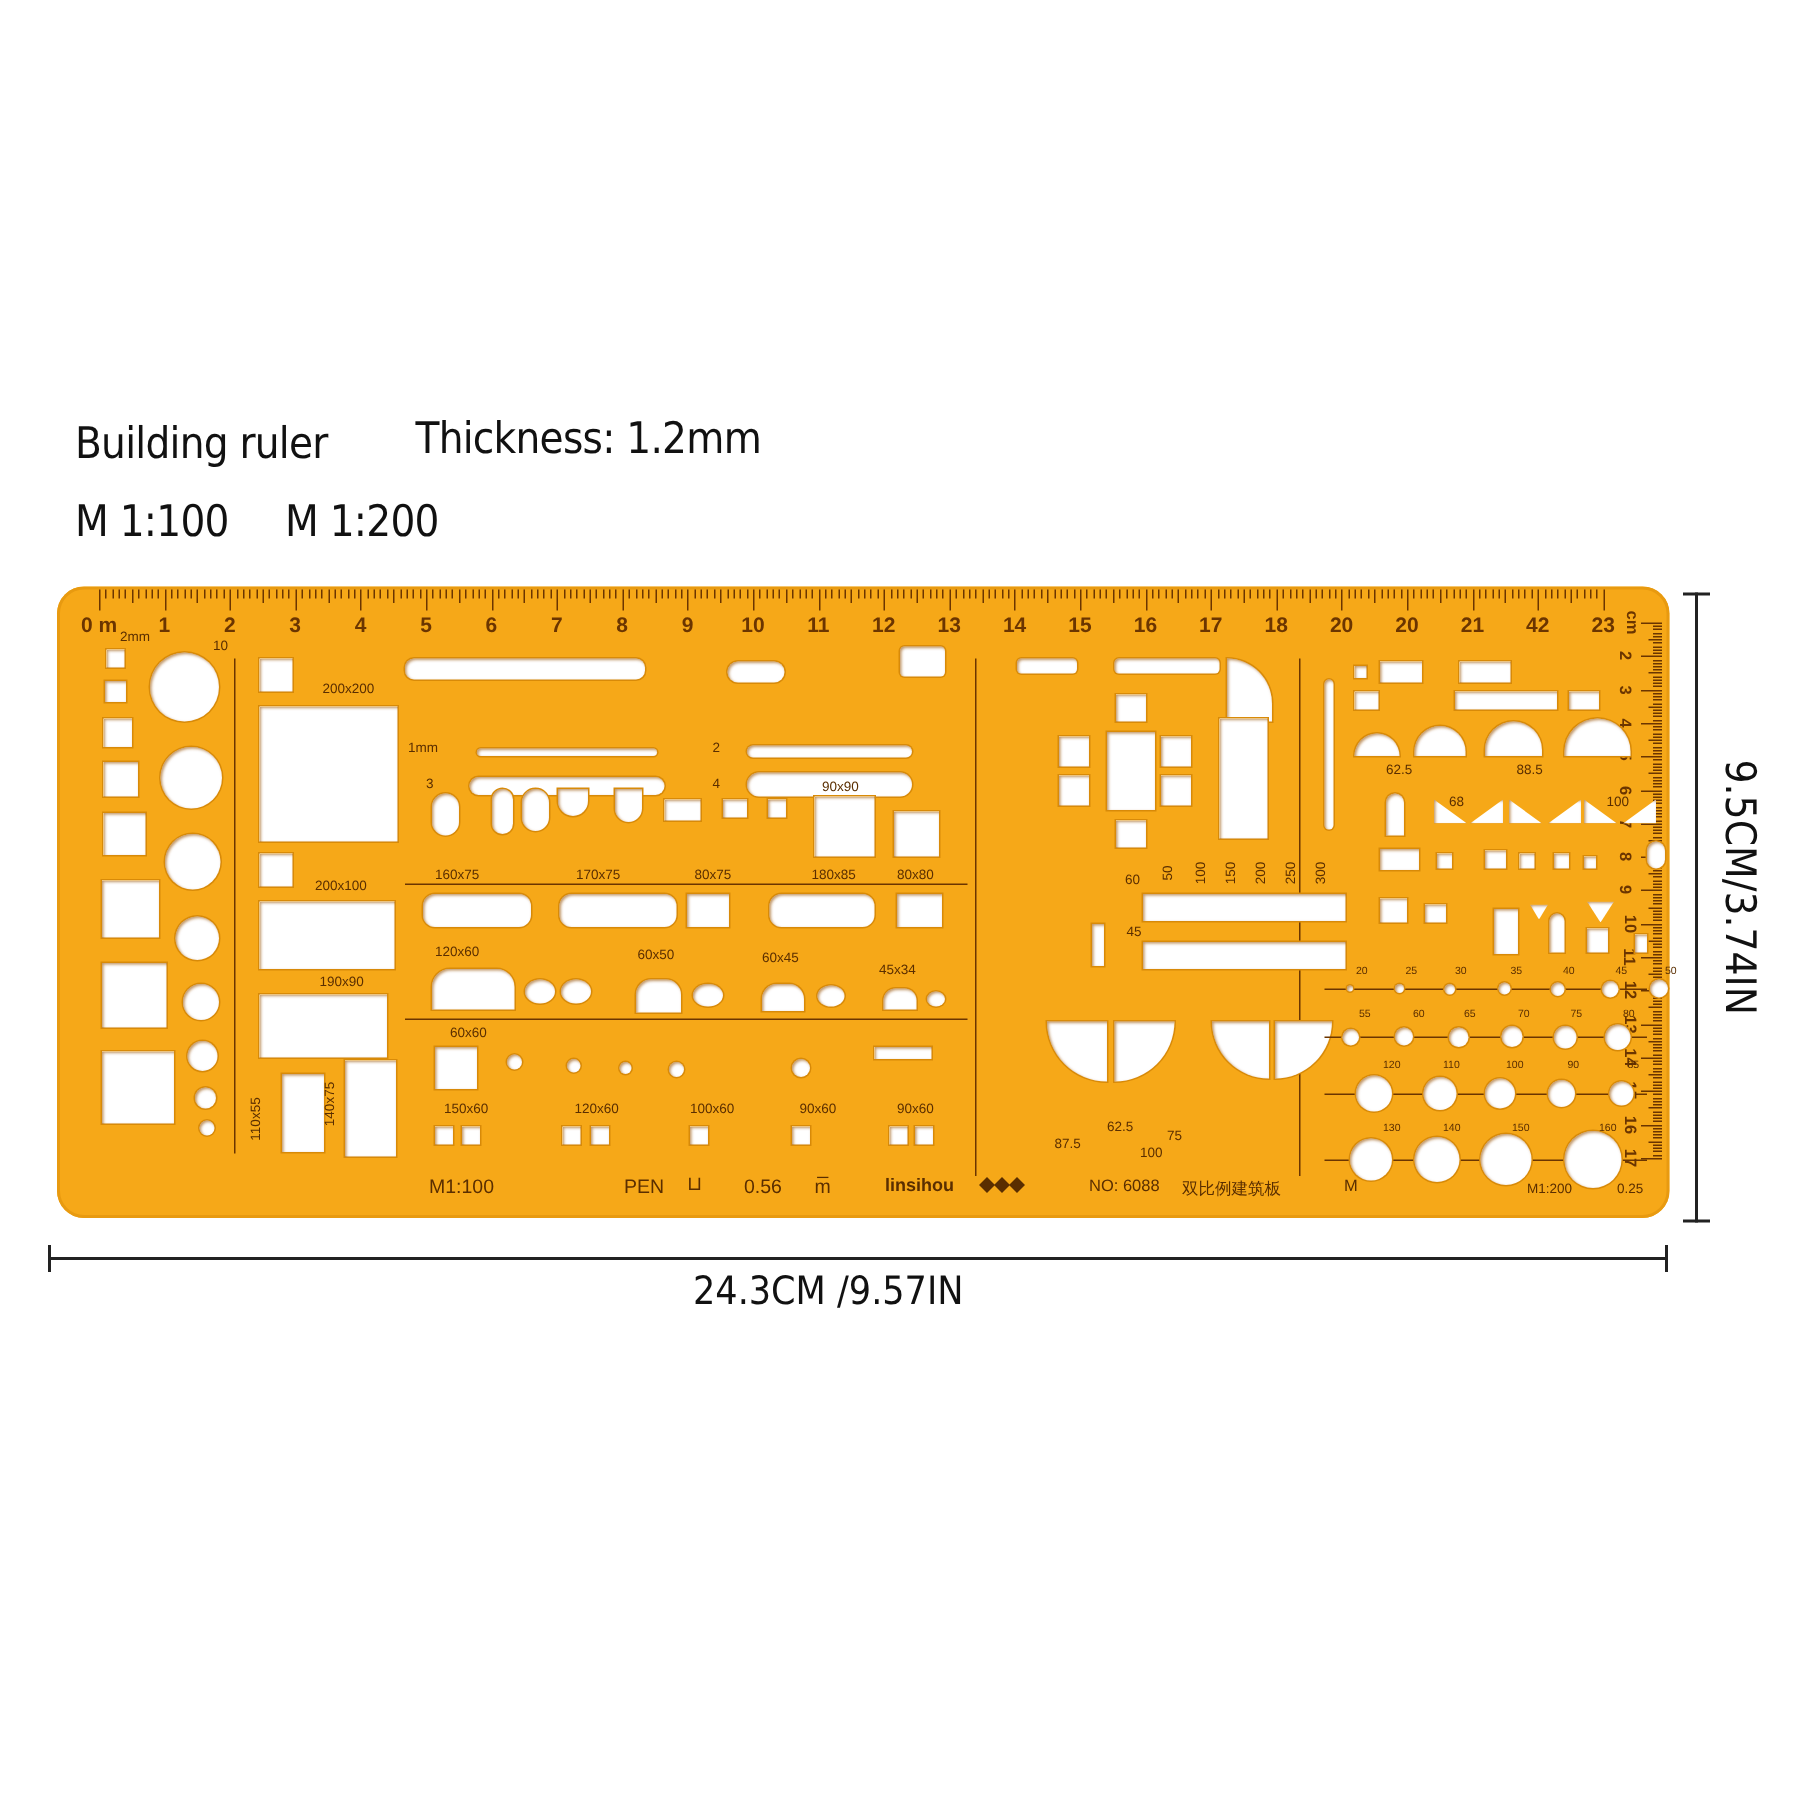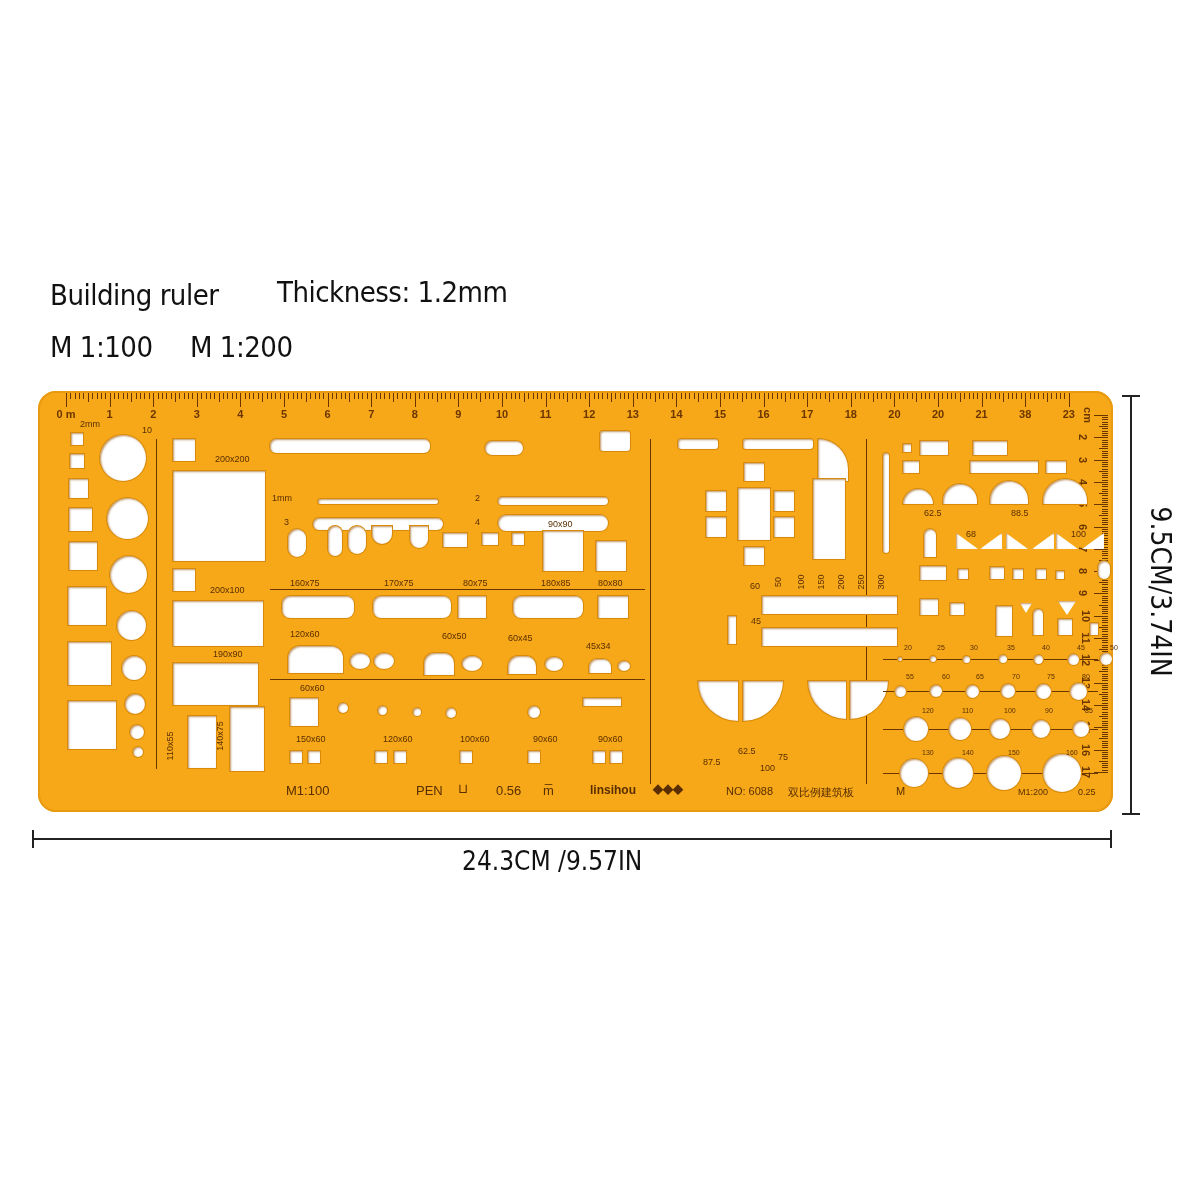--- a/index.html
+++ b/index.html
@@ -4,21 +4,21 @@
 <style>
   html, body { margin:0; padding:0; background:#ffffff; }
   body { width:1200px; height:1200px; position:relative; overflow:hidden; font-family:"DejaVu Sans", sans-serif; }
   .hdr { position:absolute; font-family:"DejaVu Sans Condensed","DejaVu Sans", sans-serif; color:#111; font-size:29px; letter-spacing:-0.5px; }
   .ruler { position:absolute; left:38px; top:391px; width:1075px; height:421px; background:#f6a818; border-radius:18px;
            box-shadow: inset 0 0 0 2px #e89a10; }
   .hole { position:absolute; background:#ffffff; box-shadow: inset 1px 1px 2px rgba(150,80,0,0.6), 0 0 0 1px #d88a08; }
   .round { border-radius:50%; }
   .lbl { position:absolute; font-size:9px; color:#5a2e00; font-family:"Liberation Sans", sans-serif; white-space:nowrap; }
   .tick { position:absolute; background:#6b3500; }
-  .num { position:absolute; font-size:11px; font-weight:bold; color:#6b3500; font-family:"Liberation Sans", sans-serif; transform:translateX(-50%); }
+  .num { position:absolute; font-size:14px; font-weight:bold; color:#6b3500; font-family:"Liberation Sans", sans-serif; transform:translateX(-50%); }
   .vnum { position:absolute; font-size:11px; font-weight:bold; color:#6b3500; font-family:"Liberation Sans", sans-serif; transform:rotate(90deg); }
   .line { position:absolute; background:#6b3500; }
   .dim-line { position:absolute; background:#222; }
   .dim-text { position:absolute; color:#111; font-family:"DejaVu Sans Condensed","DejaVu Sans", sans-serif; }
   .footer { position:absolute; font-size:13px; color:#5a2e00; font-family:"Liberation Sans", sans-serif; white-space:nowrap; }
 </style>
 </head>
 <body>
 
 <div class="hdr" style="left:50px; top:278px;">Building ruler</div>
@@ -275,21 +275,21 @@
       <div class="num" style="left: 551.2px; top: 17px;">12</div>
       <div class="num" style="left: 594.8px; top: 17px;">13</div>
       <div class="num" style="left: 638.4px; top: 17px;">14</div>
       <div class="num" style="left: 682px; top: 17px;">15</div>
       <div class="num" style="left: 725.6px; top: 17px;">16</div>
       <div class="num" style="left: 769.2px; top: 17px;">17</div>
       <div class="num" style="left: 812.8px; top: 17px;">18</div>
       <div class="num" style="left: 856.4px; top: 17px;">20</div>
       <div class="num" style="left: 900px; top: 17px;">20</div>
       <div class="num" style="left: 943.6px; top: 17px;">21</div>
-      <div class="num" style="left: 987.2px; top: 17px;">38</div>
+      <div class="num" style="left: 987.2px; top: 17px;">42</div>
       <div class="num" style="left: 1030.8px; top: 17px;">23</div>
     </div>
   <div id="sidescale">
       <div class="tick" style="left: 1056px; top: 24px; width: 14px; height: 1px;"></div>
       <div class="tick" style="left: 1064px; top: 26.23px; width: 6px; height: 1px;"></div>
       <div class="tick" style="left: 1064px; top: 28.46px; width: 6px; height: 1px;"></div>
       <div class="tick" style="left: 1064px; top: 30.69px; width: 6px; height: 1px;"></div>
       <div class="tick" style="left: 1064px; top: 32.92px; width: 6px; height: 1px;"></div>
       <div class="tick" style="left: 1061px; top: 35.15px; width: 9px; height: 1px;"></div>
       <div class="tick" style="left: 1064px; top: 37.38px; width: 6px; height: 1px;"></div>
@@ -533,21 +533,21 @@
   <div class="lbl" style="left:425px; top:187px;">80x75</div>
   <div class="lbl" style="left:503px; top:187px;">180x85</div>
   <div class="lbl" style="left:560px; top:187px;">80x80</div>
   <div class="hole" style="left:244px; top:205px; width:72px; height:22px; border-radius:8px;"></div>
   <div class="hole" style="left:335px; top:205px; width:78px; height:22px; border-radius:8px;"></div>
   <div class="hole" style="left:420px; top:205px; width:28px; height:22px;"></div>
   <div class="hole" style="left:475px; top:205px; width:70px; height:22px; border-radius:8px;"></div>
   <div class="hole" style="left:560px; top:205px; width:30px; height:22px;"></div>
 
   <div class="lbl" style="left:252px; top:238px;">120x60</div>
-  <div class="lbl" style="left:404px; top:240px;">60x50</div>
+  <div class="lbl" style="left:387px; top:240px;">60x50</div>
   <div class="lbl" style="left:470px; top:242px;">60x45</div>
   <div class="lbl" style="left:548px; top:250px;">45x34</div>
   <div class="hole" style="left:250px; top:255px; width:55px; height:27px; border-radius:12px 12px 0 0;"></div>
   <div class="hole" style="left:312px; top:262px; width:20px; height:16px; border-radius:50%;"></div>
   <div class="hole" style="left:336px; top:262px; width:20px; height:16px; border-radius:50%;"></div>
   <div class="hole" style="left:386px; top:262px; width:30px; height:22px; border-radius:10px 10px 0 0;"></div>
   <div class="hole" style="left:424px; top:265px; width:20px; height:15px; border-radius:50%;"></div>
   <div class="hole" style="left:470px; top:265px; width:28px; height:18px; border-radius:10px 10px 0 0;"></div>
   <div class="hole" style="left:507px; top:266px; width:18px; height:14px; border-radius:50%;"></div>
   <div class="hole" style="left:551px; top:268px; width:22px; height:14px; border-radius:8px 8px 0 0;"></div>

